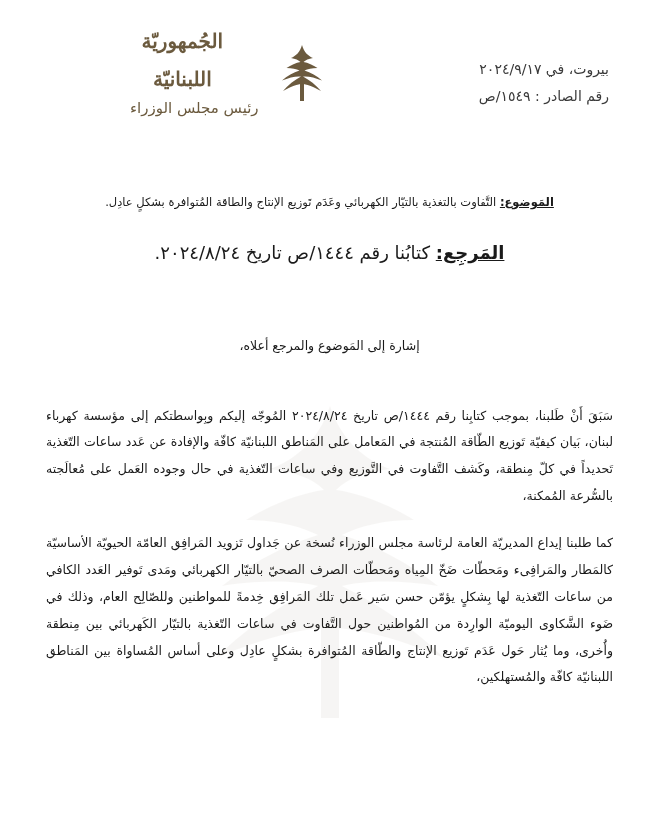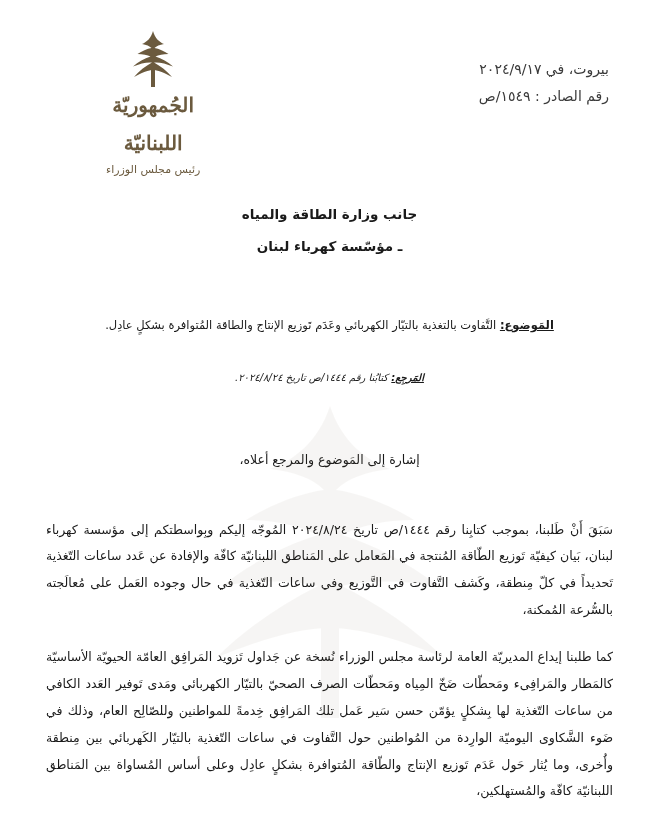--- a/index.html
+++ b/index.html
@@ -26,47 +26,47 @@
   
   .header {
     display: flex;
     flex-direction: row-reverse;
     justify-content: space-between;
     align-items: flex-start;
     height: 110px;
   }
   .emblem {
     display: flex;
-    flex-direction: column;
     align-items: center;
-    gap: 6px;
+    gap: 22px;
     margin-left: 60px;
     justify-content: flex-end;
   }
   .emblem-text {
     display: flex;
     flex-direction: column;
     align-items: center;
     line-height: 1.1;
   }
   .emblem-line {
     font-family: "DejaVu Serif", serif;
     font-size: 20px;
     font-weight: bold;
     color: #6b5a3e;
     letter-spacing: 0px;
     white-space: nowrap;
   }
   .emblem-line.l2 { margin-top: 16px; }
   .emblem-sub {
     font-family: "DejaVu Sans", sans-serif;
-    font-size: 11px;
+    font-size: 15px;
     color: #6b5a3e;
     margin-top: 10px;
     white-space: nowrap;
+    margin-left: 24px;
   }
   .cedar {
     width: 42px;
     height: 58px;
     display: block;
   }
   .meta {
     text-align: right;
     font-size: 14px;
     color: #3a3a3a;
@@ -106,21 +106,21 @@
   .field {
     font-size: 11.5px;
     text-align: center;
     margin-top: 16px;
   }
   .field .lbl {
     font-weight: bold;
     text-decoration: underline;
   }
   .field .val { font-weight: normal; }
-  .field.ref { margin-top: 24px; font-size: 10px; font-style: italic; }
+  .field.ref { margin-top: 12px; font-size: 18px; }
   .field.ref .val { font-weight: normal; }
 
   
   .body-text {
     margin-top: 56px;
     font-size: 12.5px;
     line-height: 2.15;
     text-align: justify;
     text-justify: inter-word;
   }
@@ -152,24 +152,20 @@
         <div class="emblem-line l2">اللبنانيّة</div>
         <div class="emblem-sub">رئيس مجلس الوزراء</div>
       </div>
     </div>
     <div class="meta">
       <div>بيروت، في ٢٠٢٤/٩/١٧</div>
       <div>رقم الصادر : ١٥٤٩/ص</div>
     </div>
   </div>
 
-  <div class="addressee">
-    <div>جانب وزارة الطاقة والمياه</div>
-    <div class="line2">ـ  مؤسّسة كهرباء لبنان</div>
-  </div>
 
   <div class="field-block">
     <div class="field subj">
       <span class="lbl">المَوضوع:</span>
       <span class="val">التَّفاوت بالتغذية بالتيّار الكهربائي وعَدَم تَوزيع الإنتاج والطاقة المُتوافرة بشكلٍ عادِل.</span>
     </div>
     <div class="field ref">
       <span class="lbl">المَرجِع:</span>
       <span class="val">كتابُنا رقم ١٤٤٤/ص تاريخ ٢٠٢٤/٨/٢٤.</span>
     </div>

